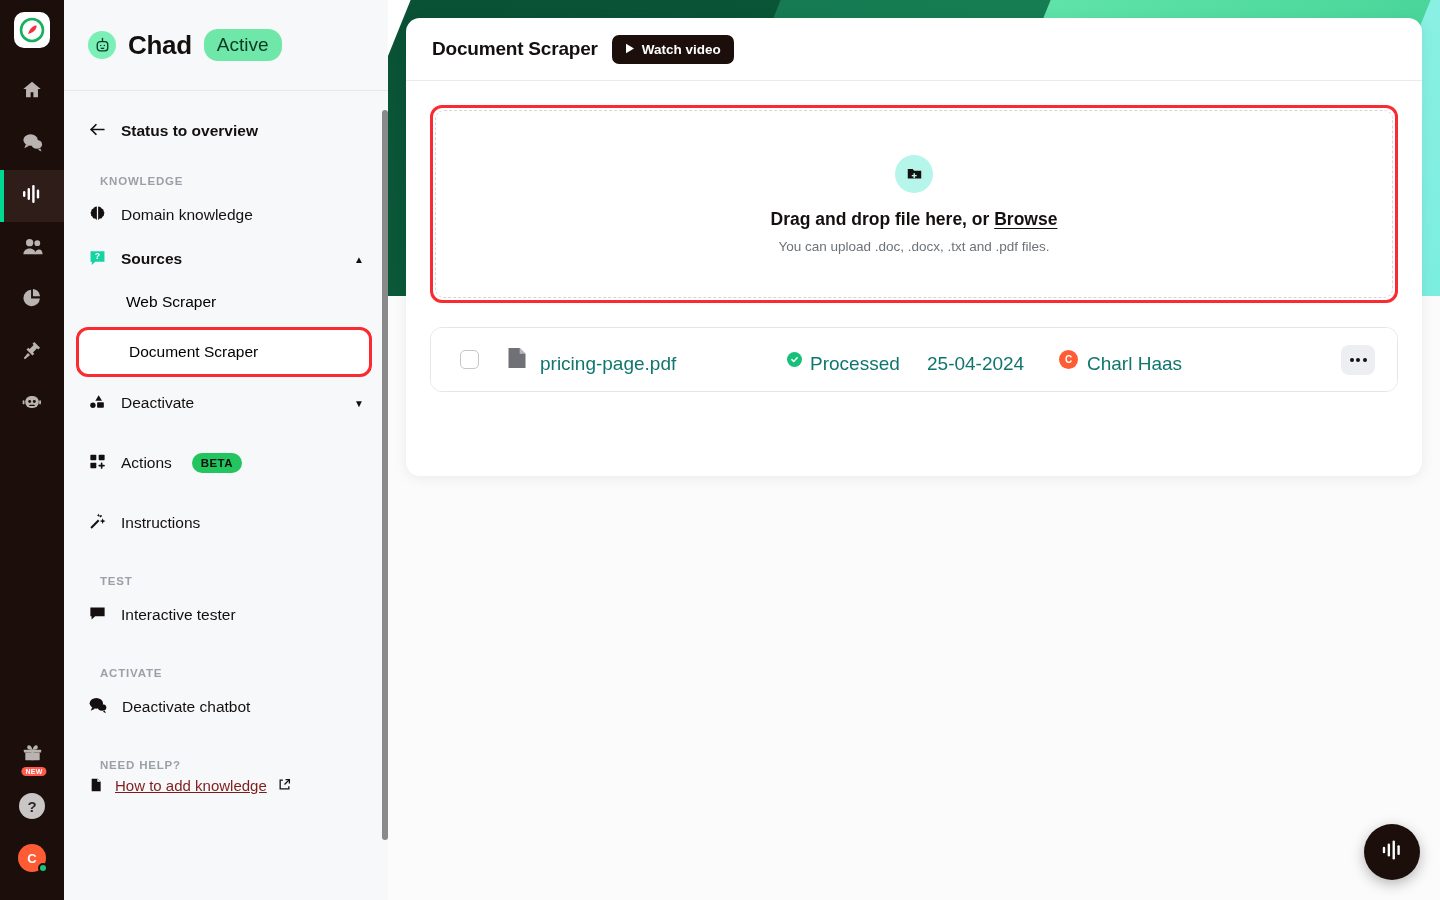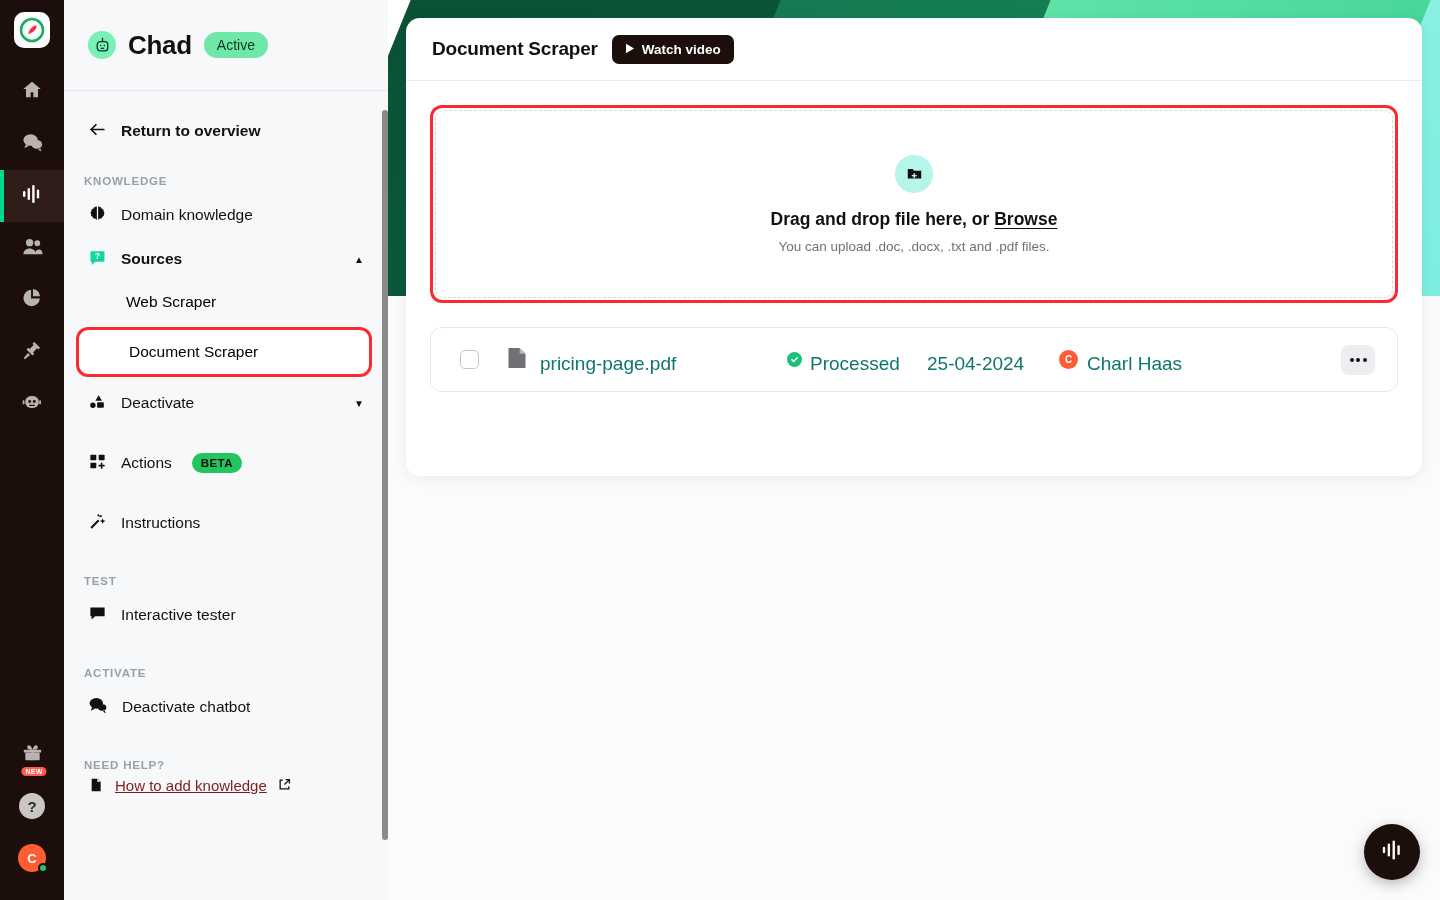--- a/index.html
+++ b/index.html
@@ -79,35 +79,35 @@
   .sidebar-header {
     height: 91px; display: flex; align-items: center; gap: 12px;
     padding: 0 0 0 24px; border-bottom: 1px solid #e7e8ec; background:#f7f8fa;
   }
   .bot-badge {
     width: 28px; height: 28px; border-radius: 50%; background: #7af0b6;
     display: flex; align-items: center; justify-content: center;
   }
   .bot-name { font-size: 26px; font-weight: bold; color: #14100f; letter-spacing:-.3px;}
   .status-pill {
-    background: #6ee7a8; color: #0c3a23; font-size: 14px;
+    background: #6ee7a8; color: #0c3a23; font-size: 19px;
     padding: 5px 13px; border-radius: 14px;
   }
 
   .sidebar-scroll { position: relative; height: 819px; padding-top: 20px; }
 
   .return-row {
     display: flex; align-items: center; gap: 14px;
     padding: 6px 24px 0 24px; cursor: pointer; height: 34px;
   }
   .return-row .label { font-size: 15.5px; font-weight: bold; color:#14100f; }
 
   .sec-title {
     font-size: 11.5px; font-weight: bold; color: #9aa0a6;
-    letter-spacing: .8px; padding: 0 20px; margin-top: 30px; margin-bottom: 6px;
+    letter-spacing: .8px; padding: 0 36px; margin-top: 30px; margin-bottom: 6px;
   }
   .nav-item {
     display: flex; align-items: center; gap: 14px;
     height: 44px; padding: 0 24px; cursor: pointer; position: relative;
     font-size: 15.5px; color: #14100f;
   }
   .nav-item .caret { margin-left: auto; font-size: 10px; color:#14100f; }
   .sub-item {
     display:flex; align-items:center; height: 42px; padding-left: 62px;
     font-size: 15.5px; color:#000000; cursor:pointer; position: relative;
@@ -339,21 +339,21 @@
 
     <div class="sidebar-scroll">
 
       <div class="return-row">
         <span>
           <svg width="19" height="19" viewBox="0 0 24 24" fill="none" stroke="#14100f" stroke-width="2.2" stroke-linecap="round" stroke-linejoin="round">
             <path d="M20 12H4"></path>
               <path d="M10 6l-6 6 6 6"></path>
           </svg>
         </span>
-        <span class="label">Return to overview</span>
+        <span class="label">Status to overview</span>
       </div>
 
       <div class="sec-title">KNOWLEDGE</div>
 
       <div class="nav-item">
         <span>
           <svg width="19" height="19" viewBox="0 0 24 24" fill="#14100f">
             <path d="M11.2 3.2c-2.6 0-4 1.3-4.3 2.6C5 6.3 4 7.6 4.3 9c-1.2.9-1.4 2.6-.3 3.6-.6 1.5.3 3.1 1.8 3.4.2 1.6 1.7 2.7 3.4 2.4.6 1.1 1.7 1.6 2 1.6V3.2z"></path>
             <path d="M12.8 3.2c2.6 0 4 1.3 4.3 2.6 1.9.5 2.9 1.8 2.6 3.2 1.2.9 1.4 2.6.3 3.6.6 1.5-.3 3.1-1.8 3.4-.2 1.6-1.7 2.7-3.4 2.4-.6 1.1-1.7 1.6-2 1.6V3.2z"></path>
           </svg>

